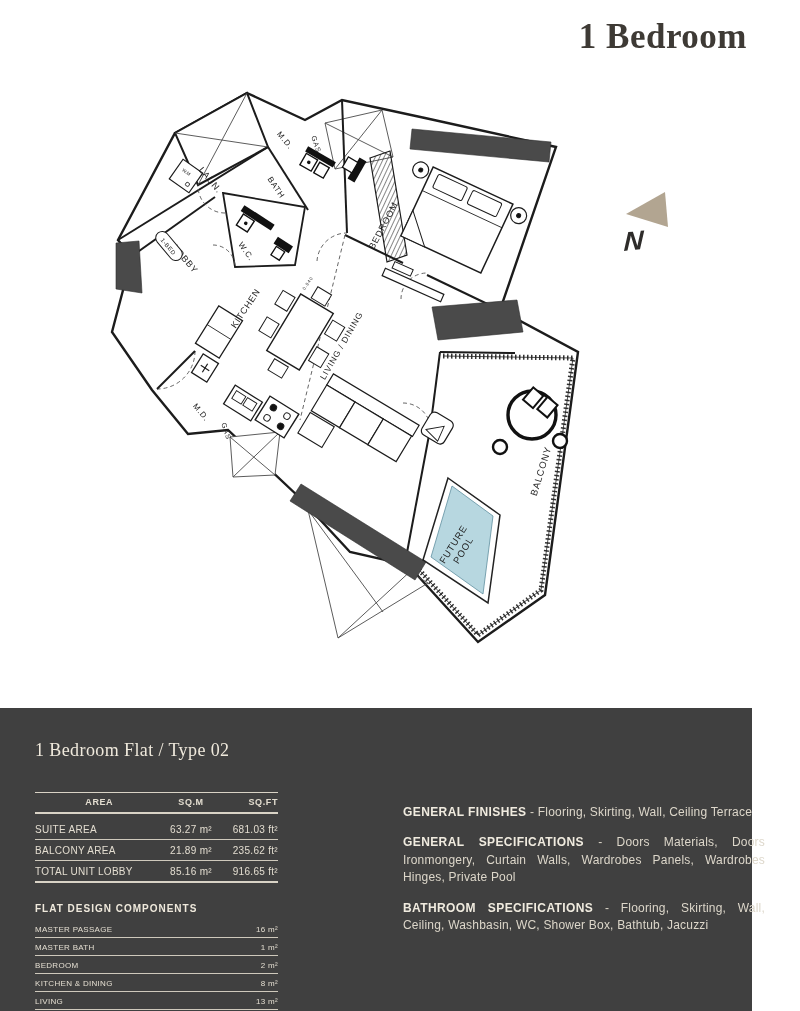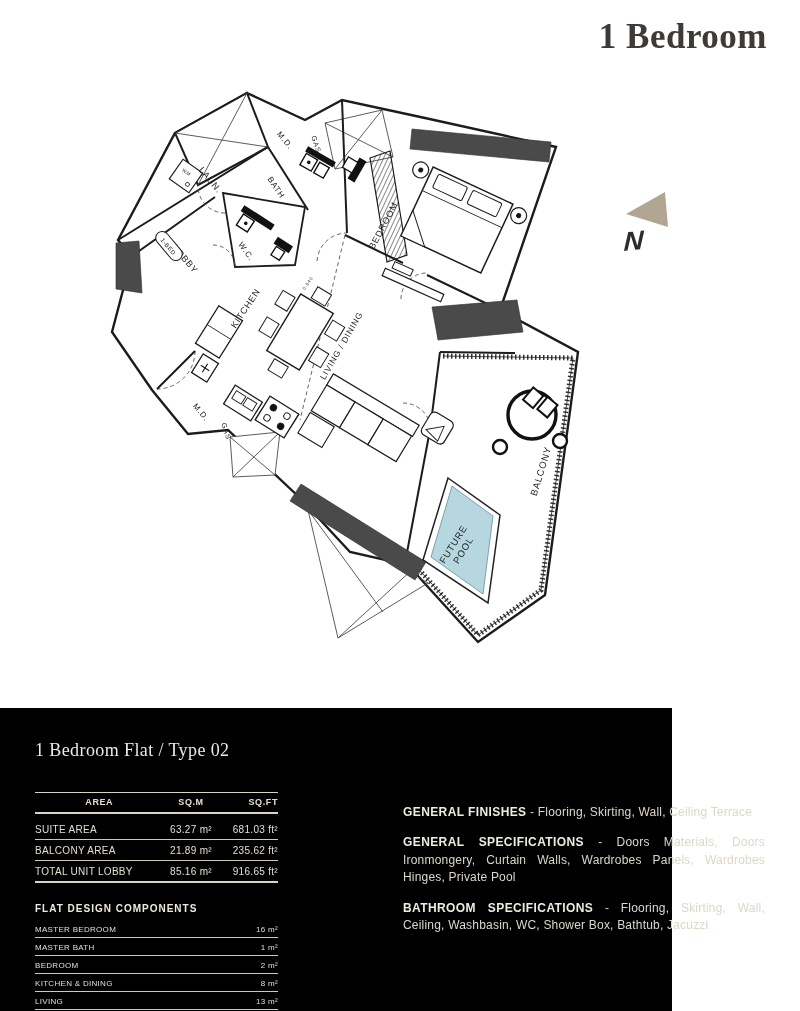--- a/index.html
+++ b/index.html
@@ -1,33 +1,33 @@
 <!DOCTYPE html>
 <html><head>
 <meta charset="utf-8">
 <style>
   html,body{margin:0;padding:0;}
   body{
     width:800px;height:1011px;position:relative;overflow:hidden;
     background:#ffffff;font-family:"Liberation Sans",sans-serif;
   }
   
-  .title-block{position:absolute;top:18px;right:33px;text-align:right;}
+  .title-block{position:absolute;top:18px;right:53px;text-align:right;}
   .title-main{font-family:"Liberation Serif",serif;font-size:35px;font-weight:600;
     color:#3e3a35;letter-spacing:.5px;line-height:1.1;}
   .title-sub{font-size:21px;color:#9d9d9b;margin-top:3px;letter-spacing:.5px;}
   
   .compass{position:absolute;left:592px;top:182px;width:110px;height:100px;}
   .compass-n{position:absolute;left:32px;top:44px;font-size:27px;font-weight:700;
     font-style:italic;color:#2e2c2a;transform:skewX(-8deg) rotate(-6deg);}
   
   .plan-wrap{position:absolute;left:95px;top:85px;width:520px;height:590px;}
   svg text{font-family:"Liberation Sans",sans-serif;fill:#1f1f1f;}
   
-  .panel{position:absolute;left:0;top:708px;width:672px;height:303px;background:#000000;}
+  .panel{position:absolute;left:0;top:708px;width:752px;height:303px;background:#404040;}
   .panel-heading{position:absolute;left:35px;top:32px;
     font-family:"Liberation Serif",serif;font-size:18px;color:#efe9dc;letter-spacing:.4px;}
   .panel-left{position:absolute;left:35px;top:84px;width:243px;}
   .panel-right{position:absolute;left:403px;top:84px;width:362px;}
   table.area{width:100%;border-collapse:collapse;color:#e3ddd0;}
   table.area th{font-size:9px;font-weight:700;letter-spacing:.6px;padding:4px 0 5px;
     border-top:1.5px solid #d9d3c6;border-bottom:2px solid #d9d3c6;}
   table.area th:first-child{text-align:center;}
   table.area th:nth-child(2){text-align:center;}
   table.area th:last-child{text-align:right;}
@@ -283,21 +283,21 @@
           <td class="c1">TOTAL UNIT LOBBY</td>
           <td class="c2">85.16 m²</td>
           <td class="c3">916.65 ft²</td>
         </tr>
       </tbody>
     </table>
 
     <div class="components">
       <div class="components-title">FLAT DESIGN COMPONENTS</div>
       <div class="comp-row">
-        <span>MASTER BEDROOM</span>
+        <span>MASTER PASSAGE</span>
         <span>16 m²</span>
       </div>
       <div class="comp-row">
         <span>MASTER BATH</span>
         <span>1 m²</span>
       </div>
       <div class="comp-row">
         <span>BEDROOM</span>
         <span>2 m²</span>
       </div>

